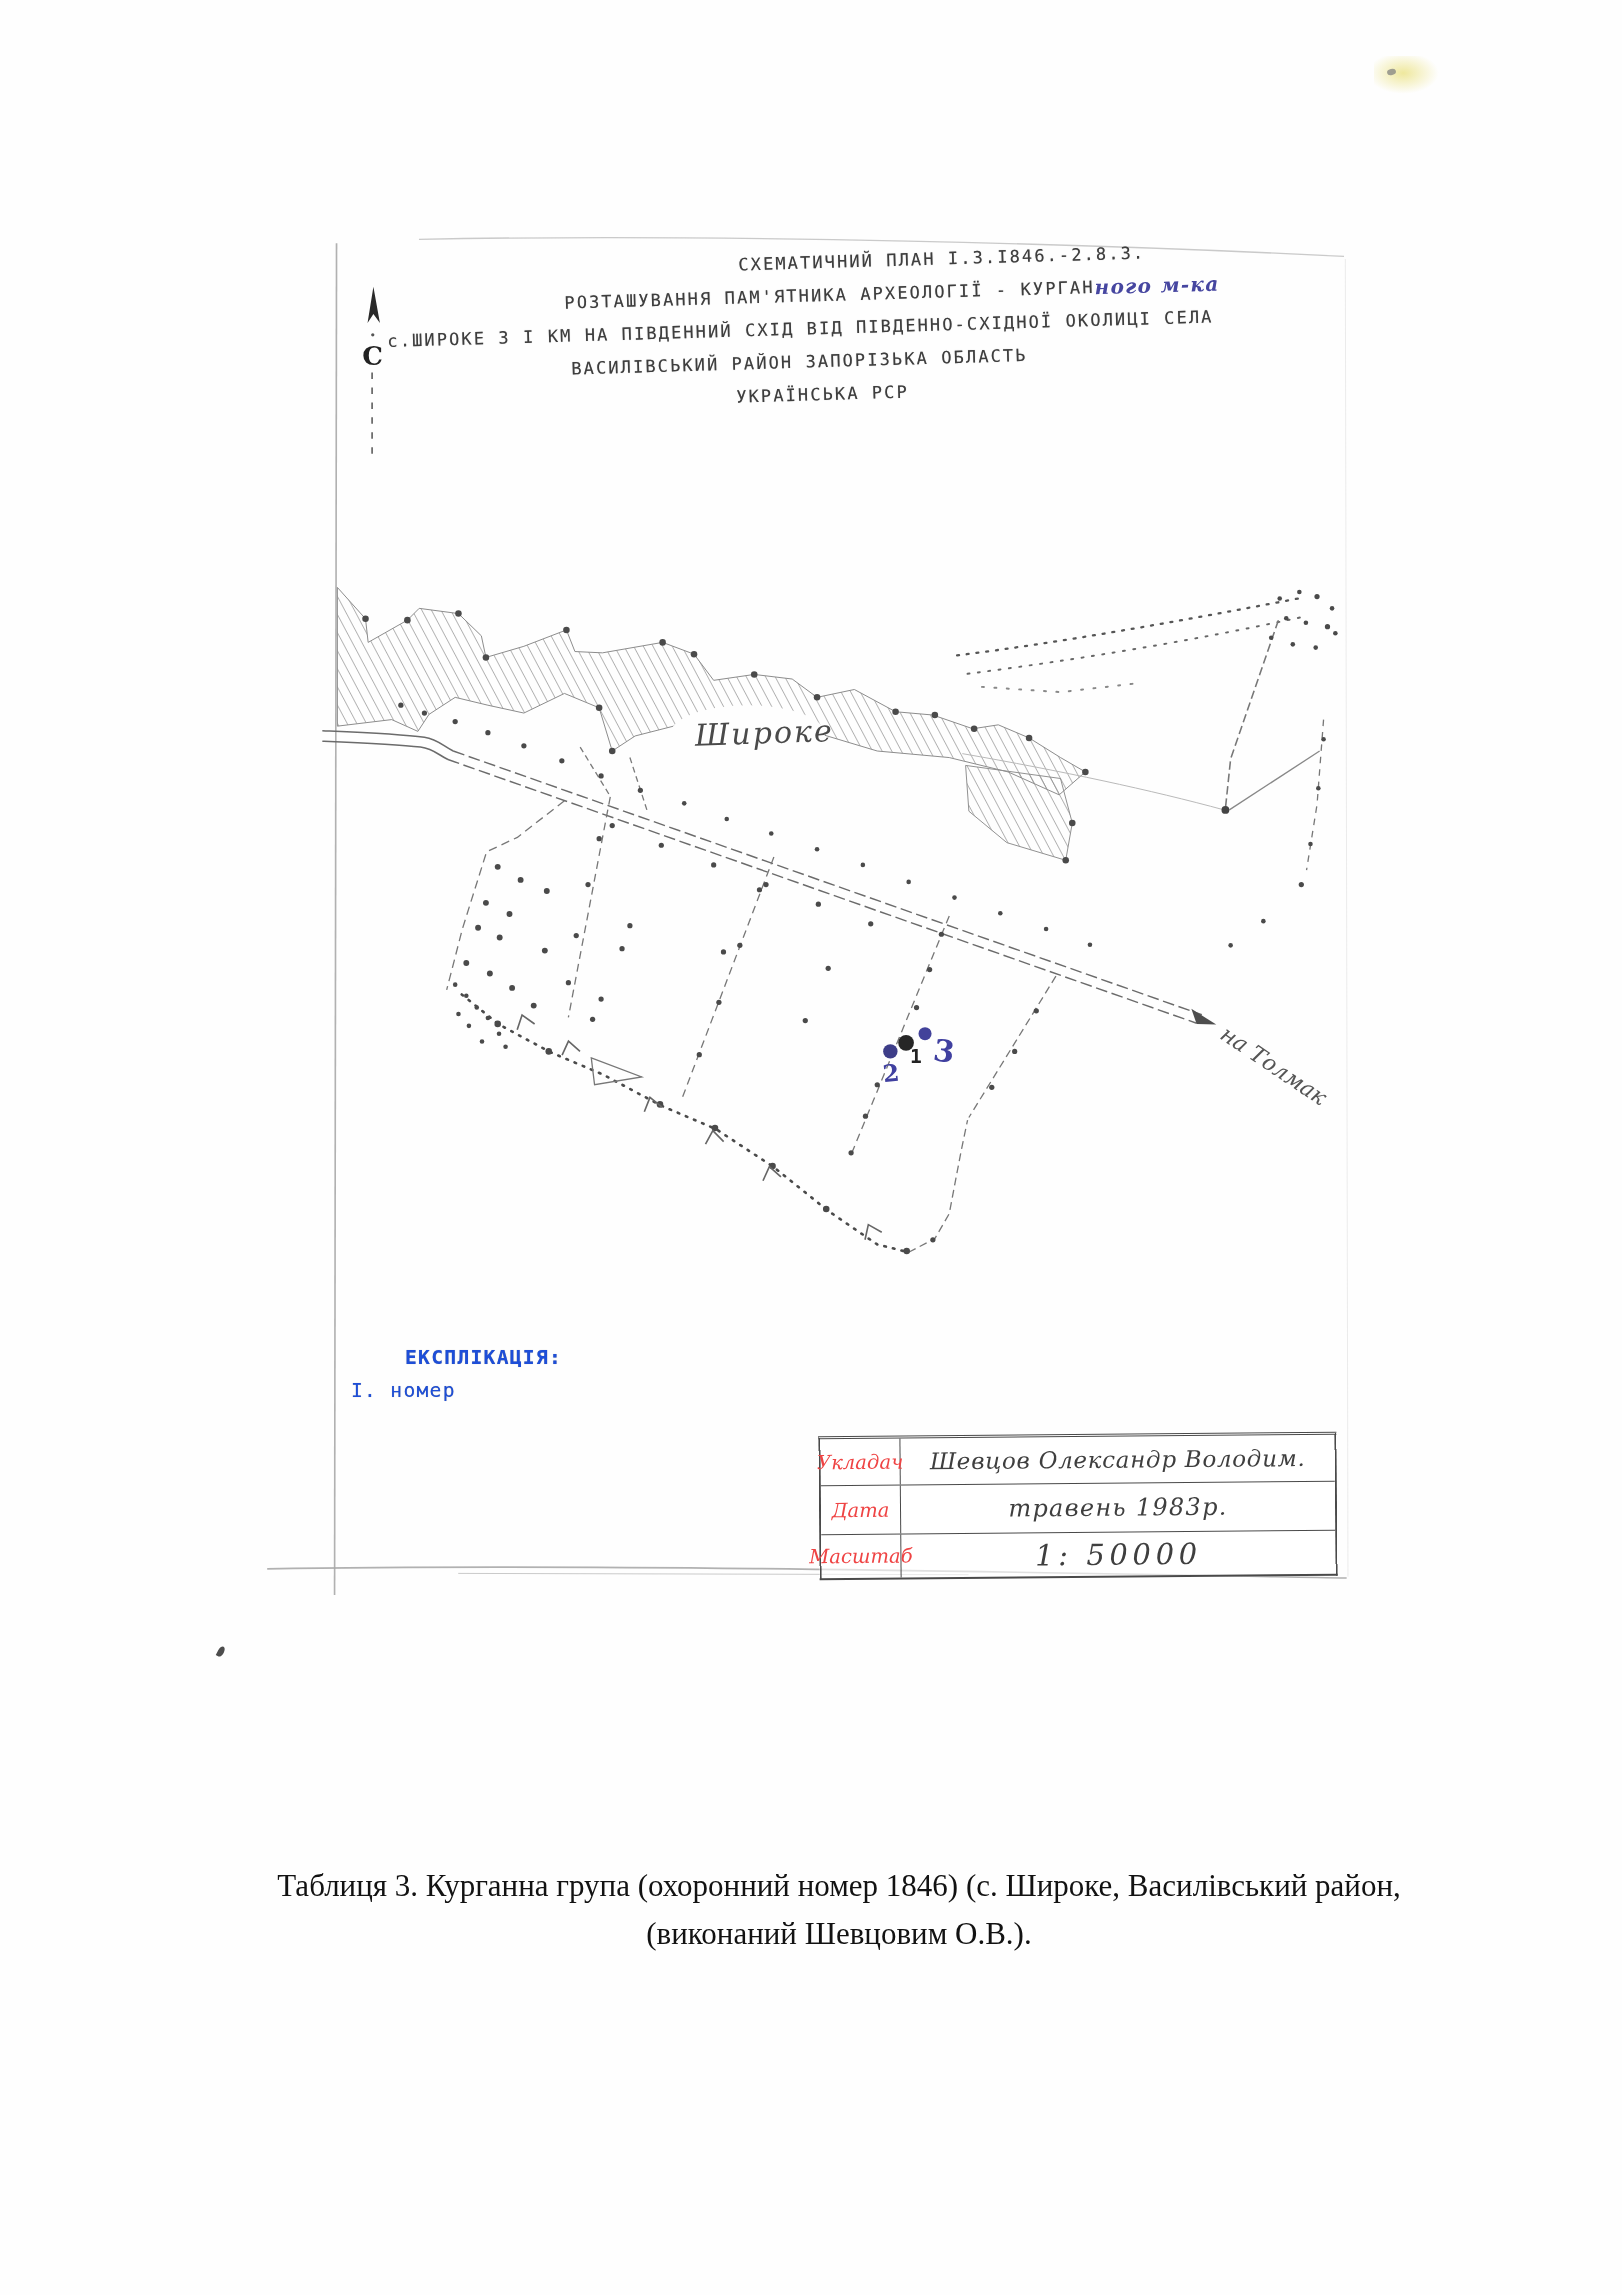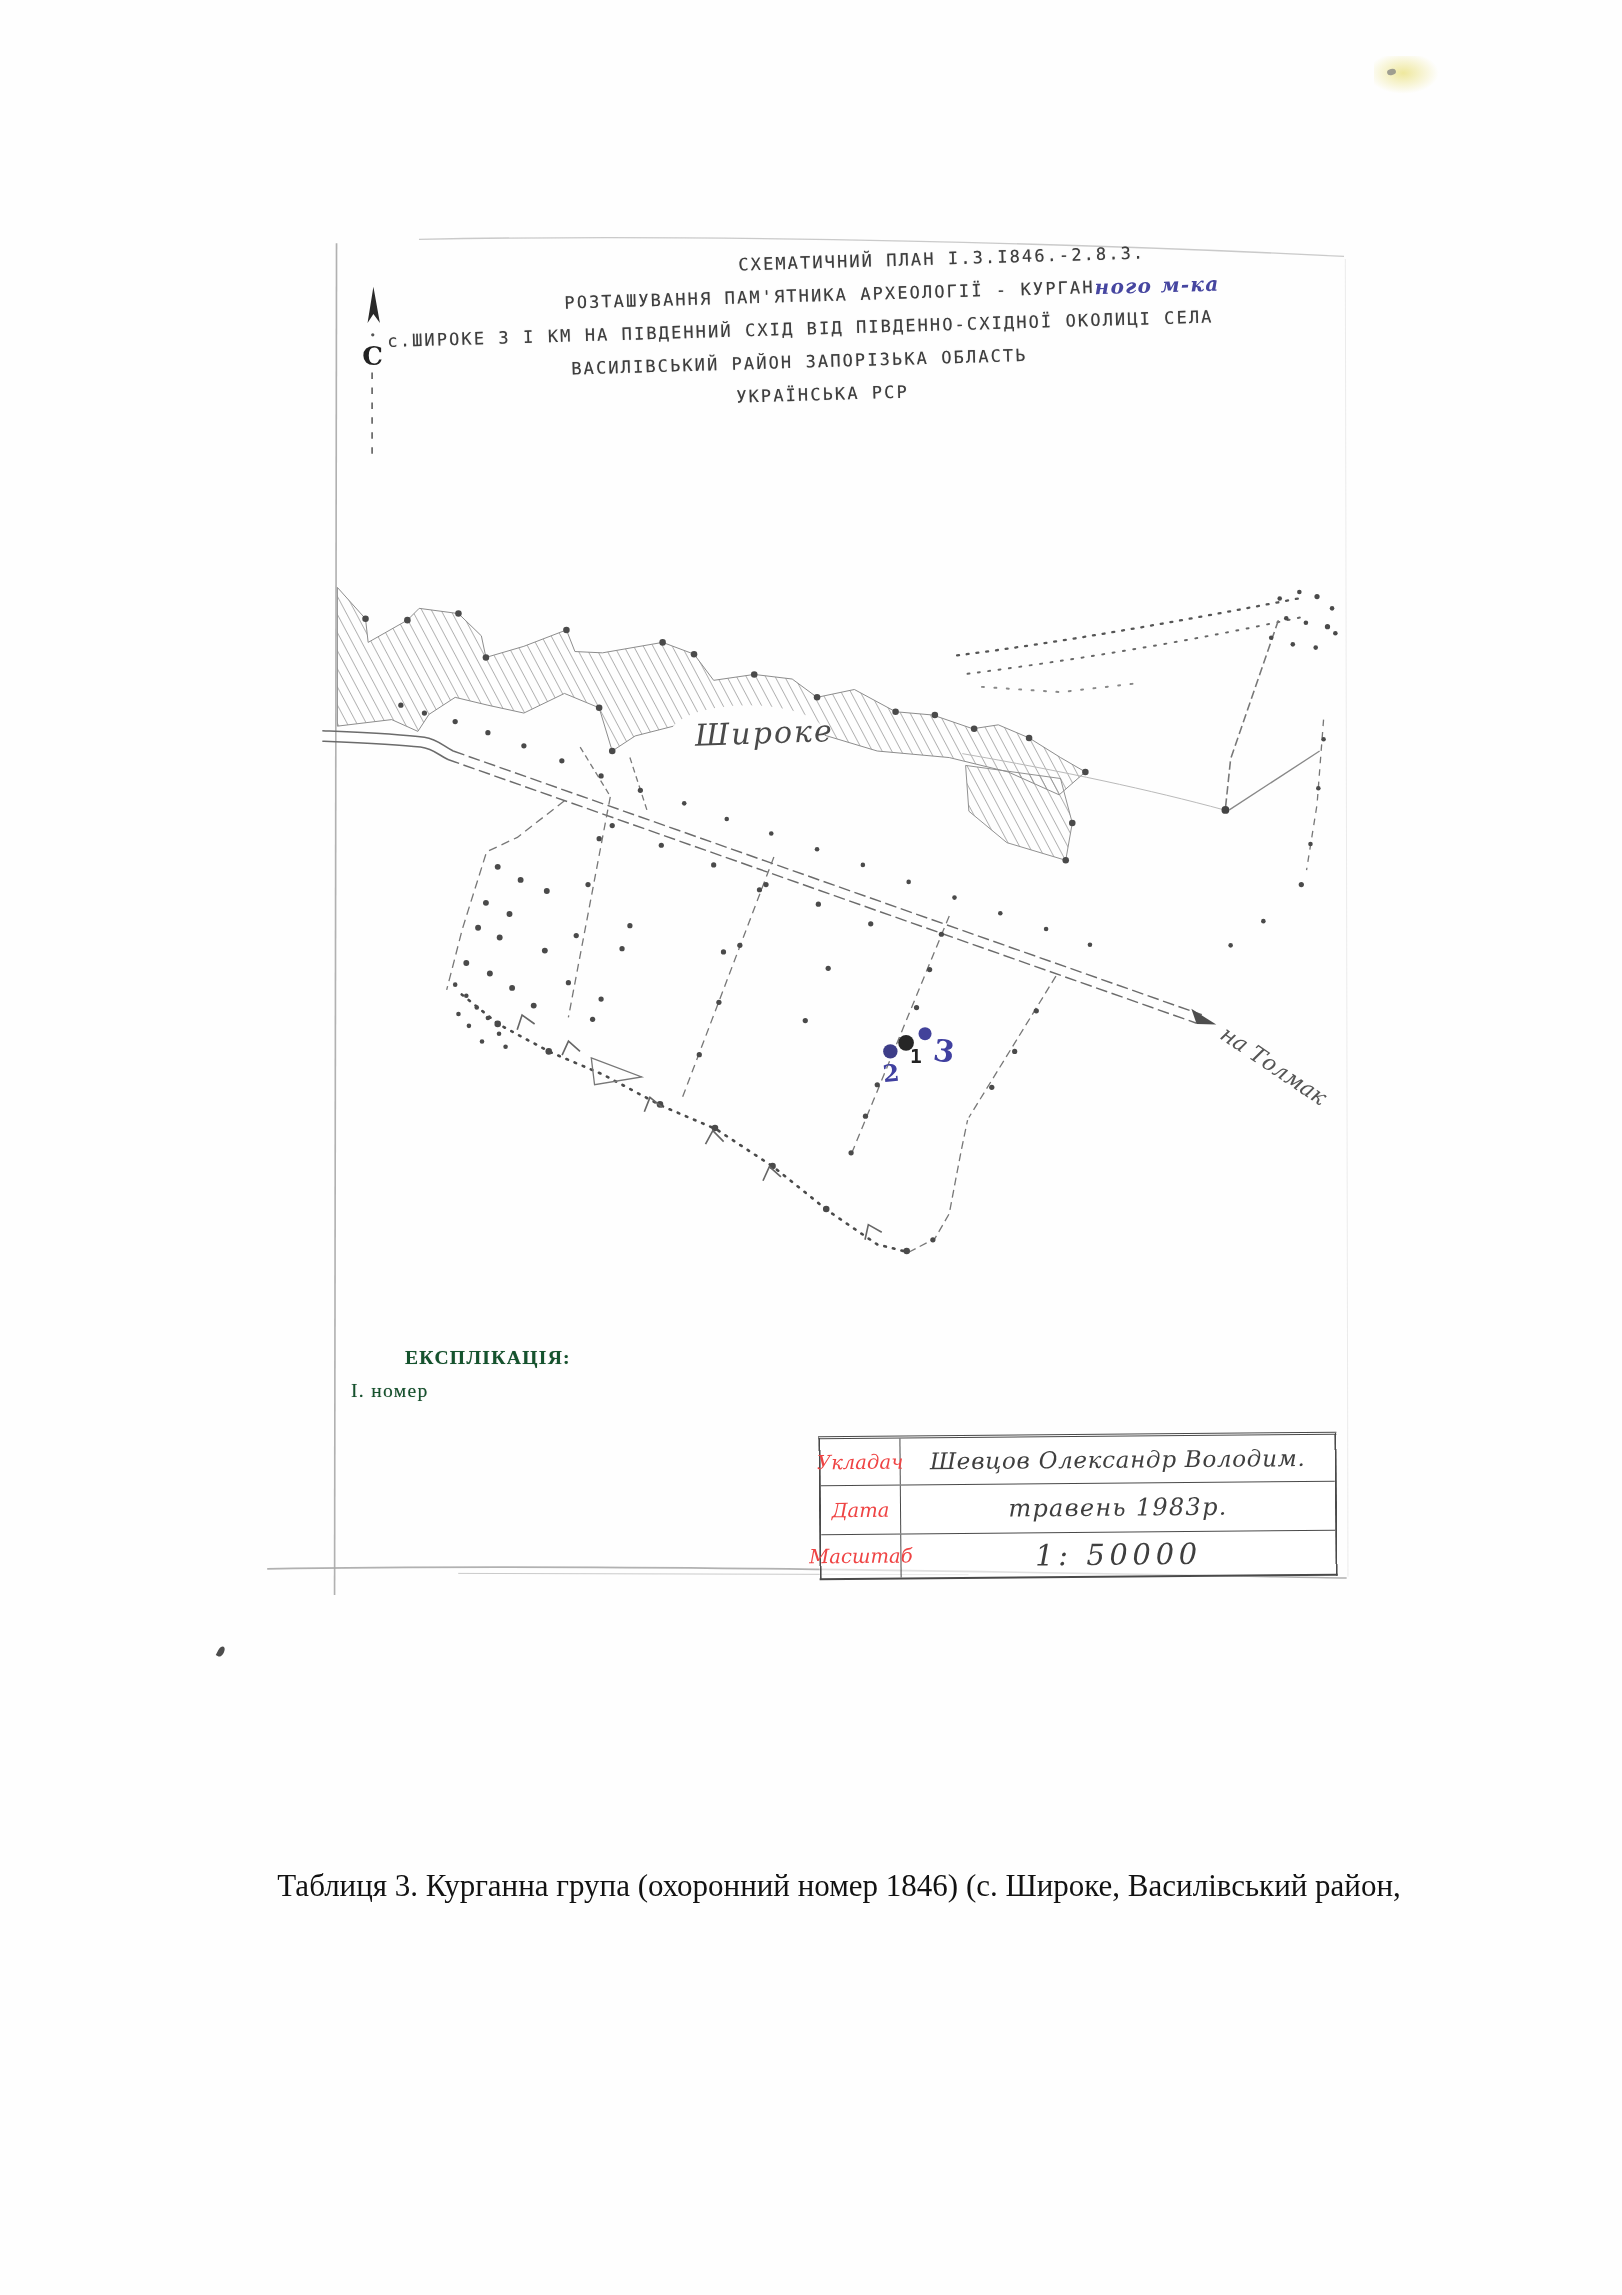--- a/index.html
+++ b/index.html
@@ -9,21 +9,21 @@
 
   
   .typed{font-family:"DejaVu Sans Mono", monospace;color:#3e3e3e;white-space:nowrap;
          text-shadow:0 0 0.7px rgba(70,70,70,.55);}
   .hdr{left:385px;top:259px;transform:rotate(-1.7deg);transform-origin:0 0;}
   .hdr .ln{font-size:17px;letter-spacing:2.1px;line-height:33px;height:33px;}
   .hdr .blue-hand{font-family:"DejaVu Serif", serif;font-style:italic;font-weight:bold;
         font-size:20px;color:#4646a0;letter-spacing:1.3px;text-shadow:none;vertical-align:-1.3px;}
 
   .legend{left:351px;top:1341px;}
-  .legend .ln{font-size:19.6px;letter-spacing:1.3px;line-height:33px;height:33px;color:#14532d;font-family:Liberation Serif, serif;}
+  .legend .ln{font-size:19.6px;letter-spacing:1.3px;line-height:33px;height:33px;color:#1d4ed8;}
 
   
   .htable{left:819px;top:1434px;width:514px;transform:rotate(-0.5deg);
           border:2px solid #4a4a4a;border-top:3.3px double #4a4a4a;background:rgba(255,255,255,.6);}
   .htable .row{display:flex;border-top:1.3px solid #4a4a4a;}
   .htable .row:first-child{border-top:none;}
   .htable .lbl{width:79px;border-right:1.3px solid #4a4a4a;display:flex;align-items:center;
        justify-content:center;font-family:"DejaVu Serif", serif;font-style:italic;
        font-size:19.6px;color:#ef4444;}
   .htable .val{flex:1;display:flex;align-items:center;justify-content:center;
@@ -279,16 +279,17 @@
     <div class="row r3">
       <div class="lbl">Масштаб</div>
       <div class="val v3">1: 50000</div>
     </div>
   </div>
 
   <div class="abs comma"></div>
 
   <div class="abs caption">
     <div>Таблиця 3. Курганна група (охоронний номер 1846) (с. Широке, Василівський район,</div>
+    <div>(виконаний Шевцовим О.В.).</div>
   </div>
 
 </div>
 
 
 </body></html>

